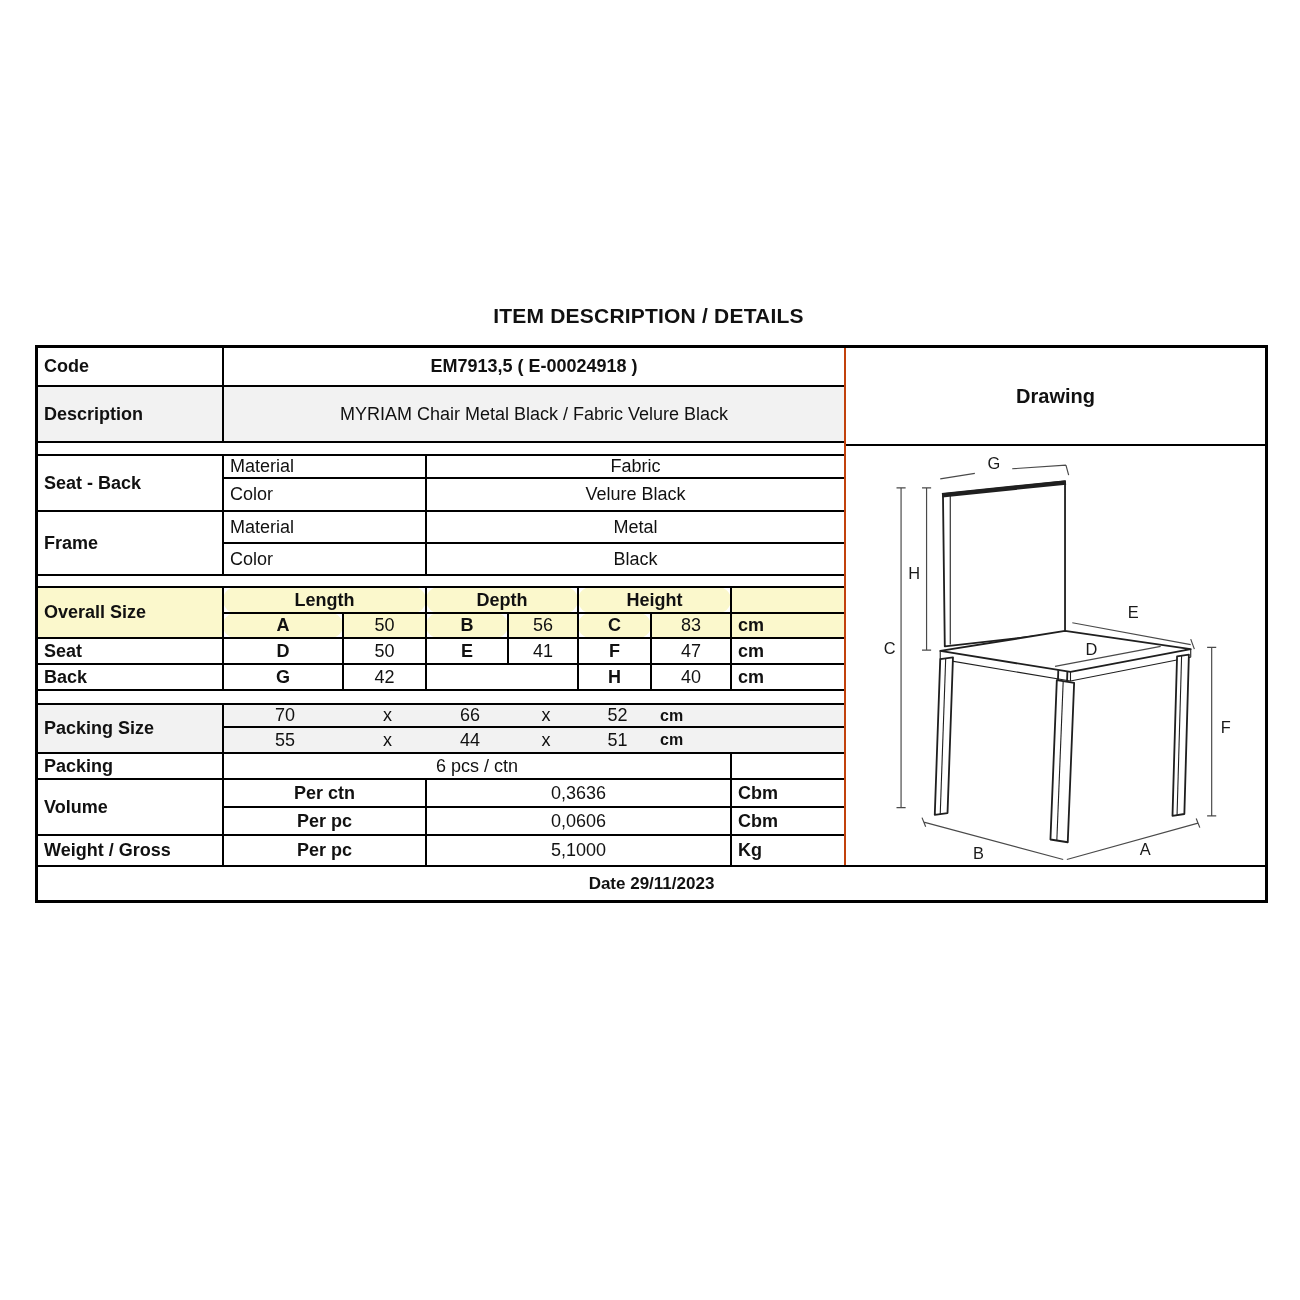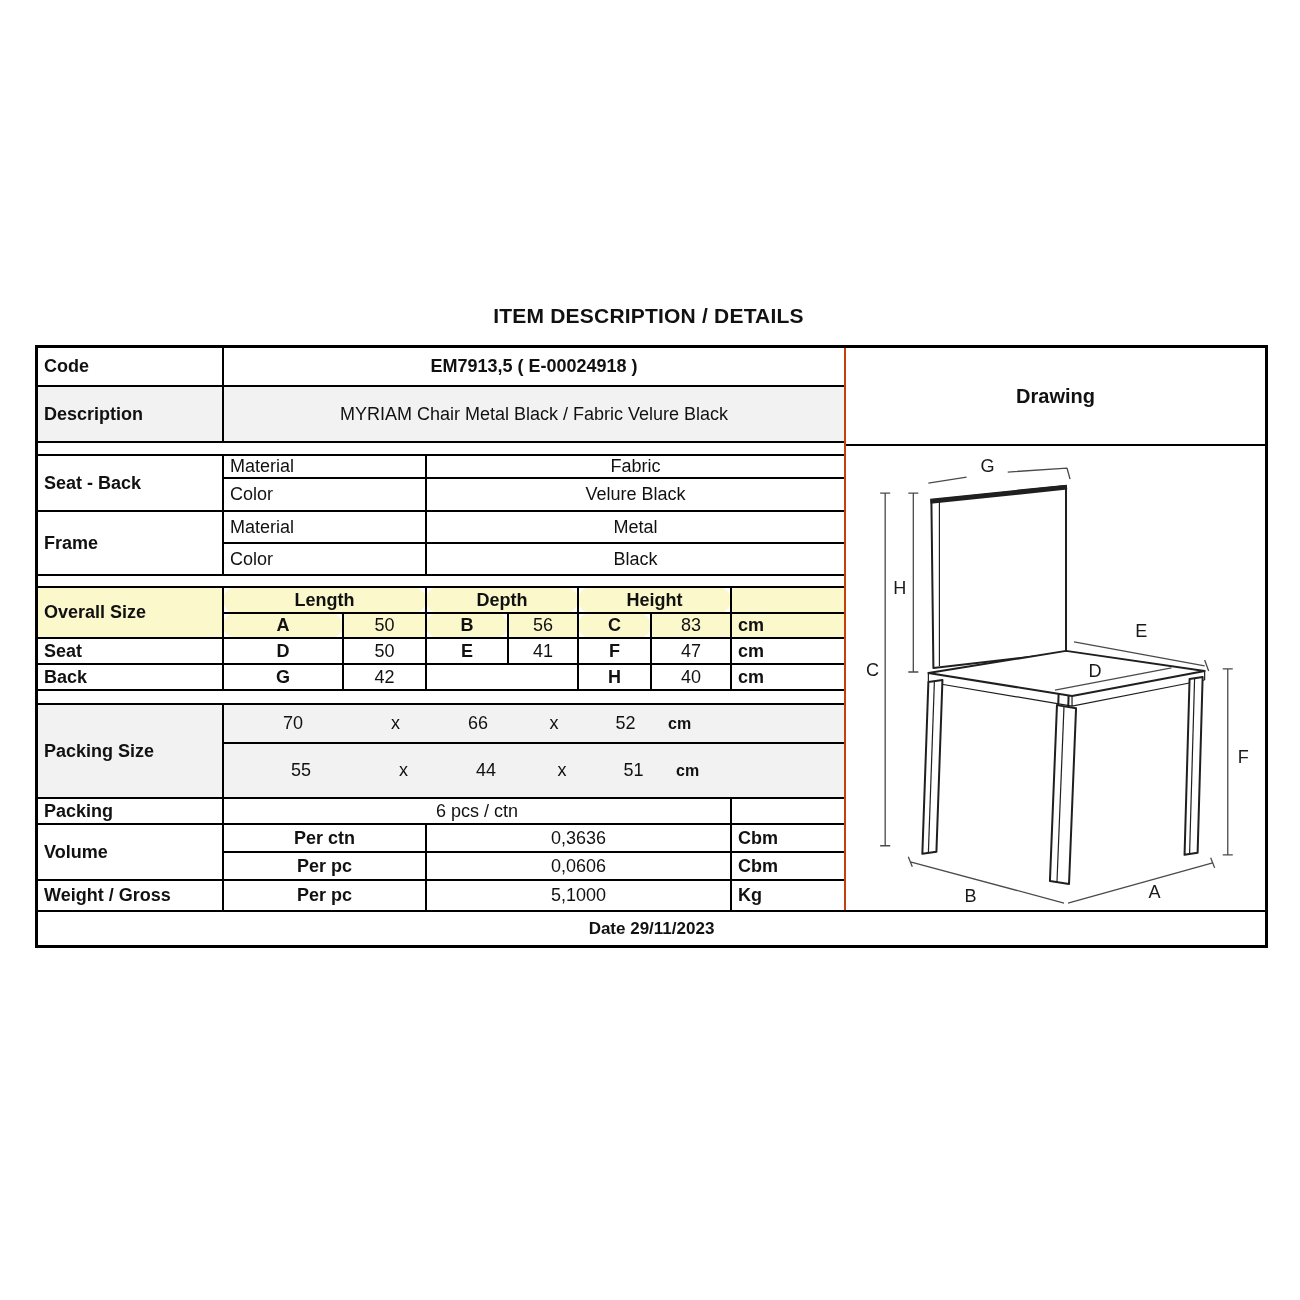--- a/index.html
+++ b/index.html
@@ -134,33 +134,33 @@
             <td class="cen bold">H</td>
             <td class="cen">40</td>
             <td class="unitcell endcol">cm</td>
           </tr>
           <tr style="height:14px">
               <td colspan="8" class="gap endcol"></td>
             </tr>
 
           <tr style="height:16px">
             <td rowspan="2" class="lbl gray">Packing Size</td>
-            <td colspan="7" class="gray endcol" style="padding:8px">
+            <td colspan="7" class="gray endcol" style="padding:0">
               <div class="packrow">
                 <span>70</span>
                 <span>x</span>
                 <span>66</span>
                 <span>x</span>
                 <span>52</span>
                 <span class="unit">cm</span>
               </div>
             </td>
           </tr>
           <tr style="height:26px">
-            <td colspan="7" class="gray endcol" style="padding:16px">
+            <td colspan="7" class="gray endcol" style="padding:0">
               <div class="packrow">
                 <span>55</span>
                 <span>x</span>
                 <span>44</span>
                 <span>x</span>
                 <span>51</span>
                 <span class="unit">cm</span>
               </div>
             </td>
           </tr>

